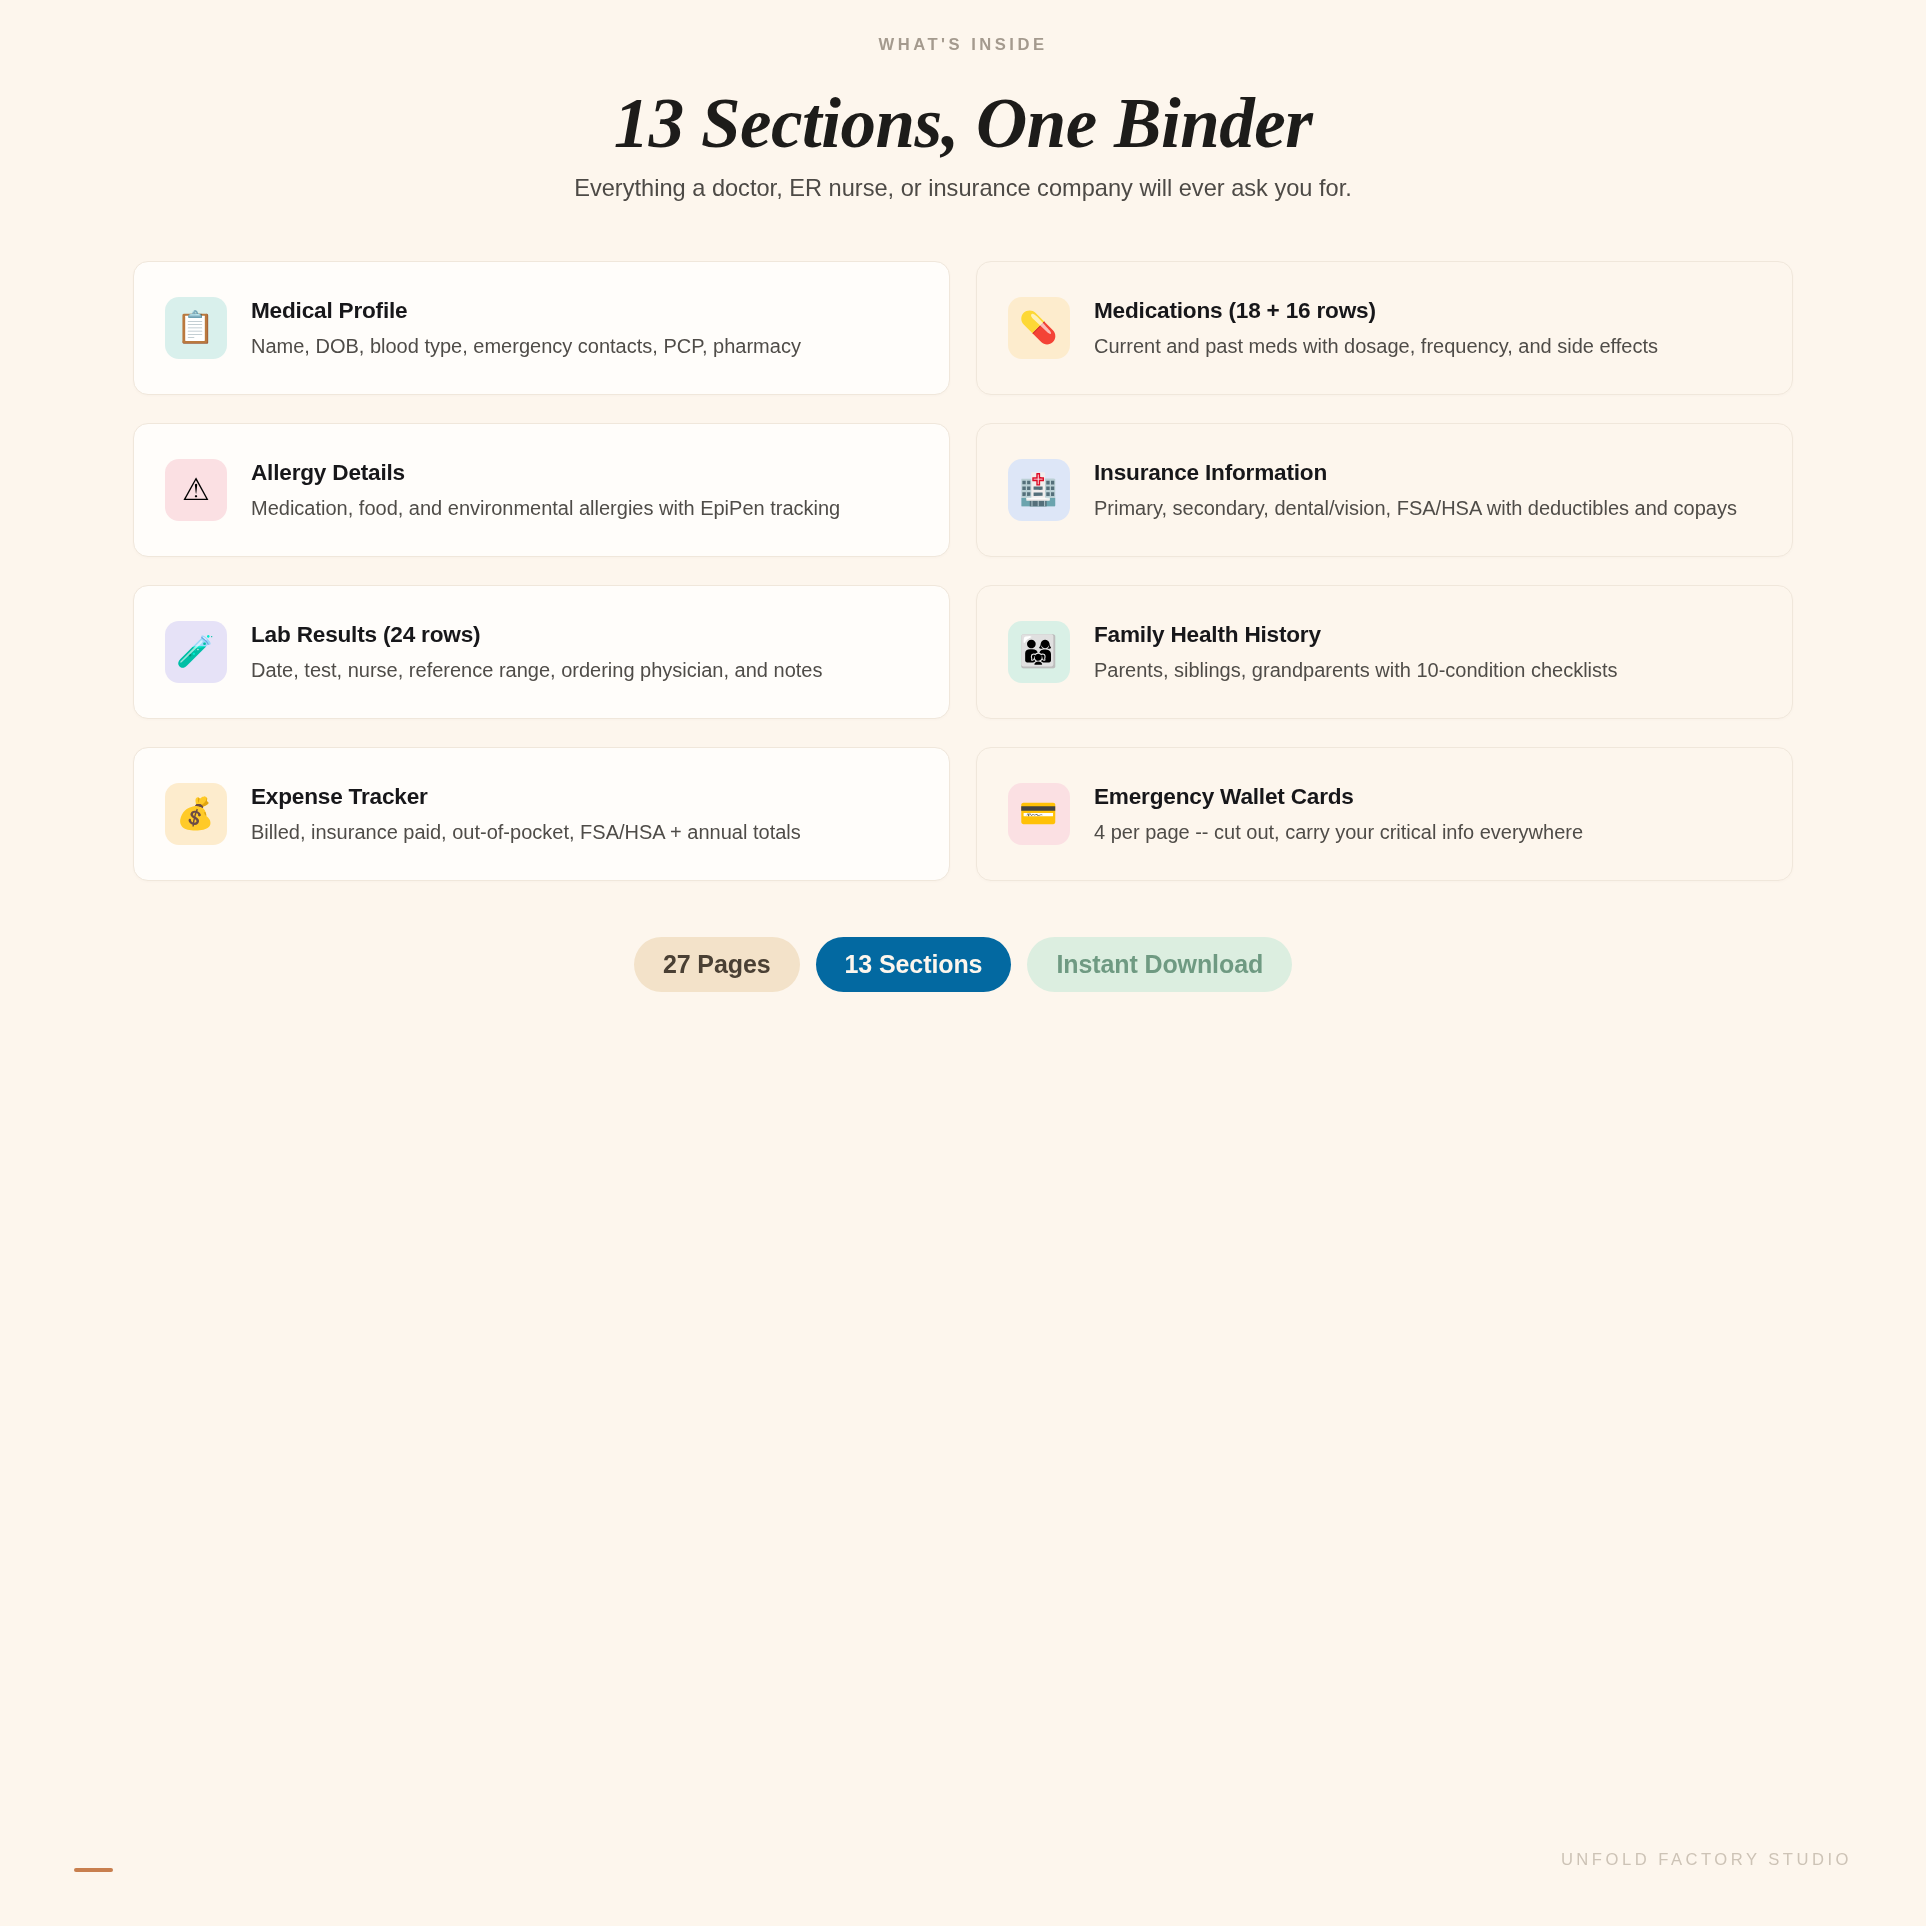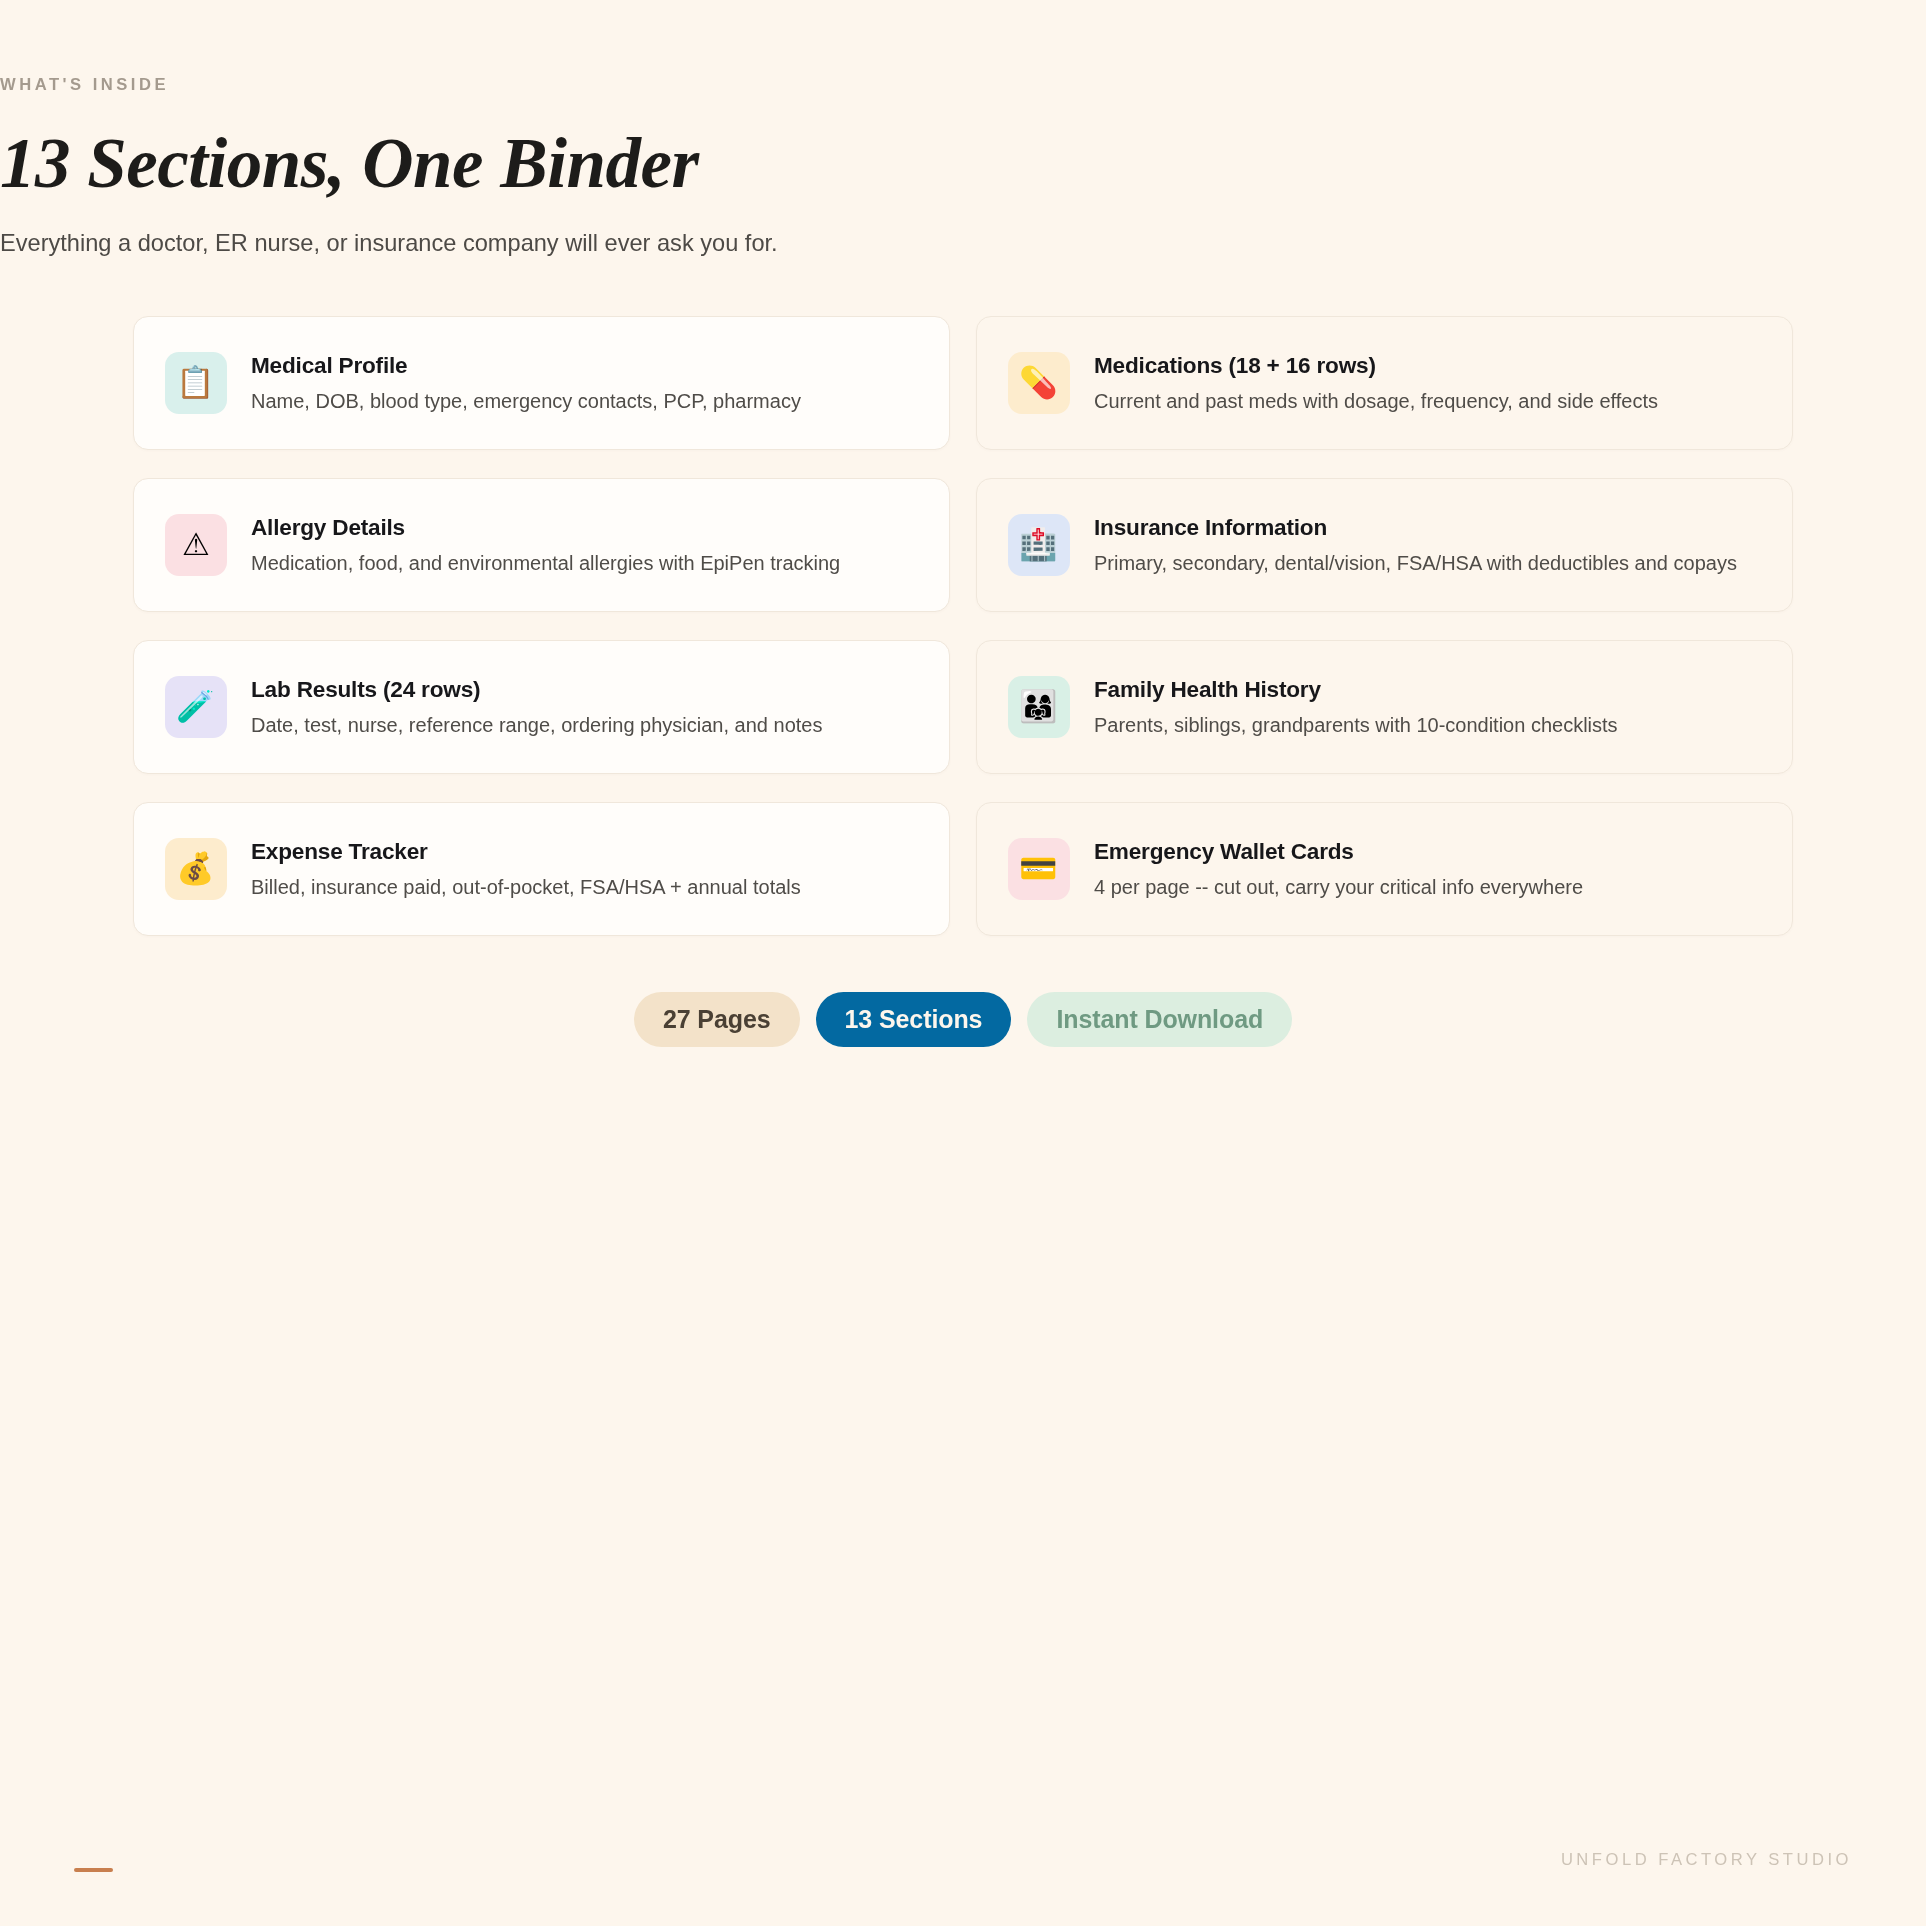--- a/index.html
+++ b/index.html
@@ -13,41 +13,42 @@
   .page {
     position: relative;
     width: 1926px;
     height: 1926px;
     background: #fdf6ed;
     overflow: hidden;
   }
 
   
   .header {
-    padding-top: 75px;
+    padding-top: 35px;
+    text-align: center;
   }
   .eyebrow {
     font-size: 16.6px;
     letter-spacing: 3.5px;
     font-weight: 700;
     color: #a49a8e;
     text-transform: uppercase;
   }
   .title {
     margin-top: 31px;
     font-family: "Liberation Serif", serif;
     font-style: italic;
     font-weight: 700;
     font-size: 71px;
     letter-spacing: -0.5px;
     color: #1d1c1a;
     line-height: 1.05;
   }
   .subtitle {
-    margin-top: 29px;
+    margin-top: 14px;
     font-size: 23.6px;
     color: #4d4a46;
     font-weight: 400;
   }
 
   
   .grid {
     margin: 59px auto 0 auto;
     width: 1660px;
     display: grid;

